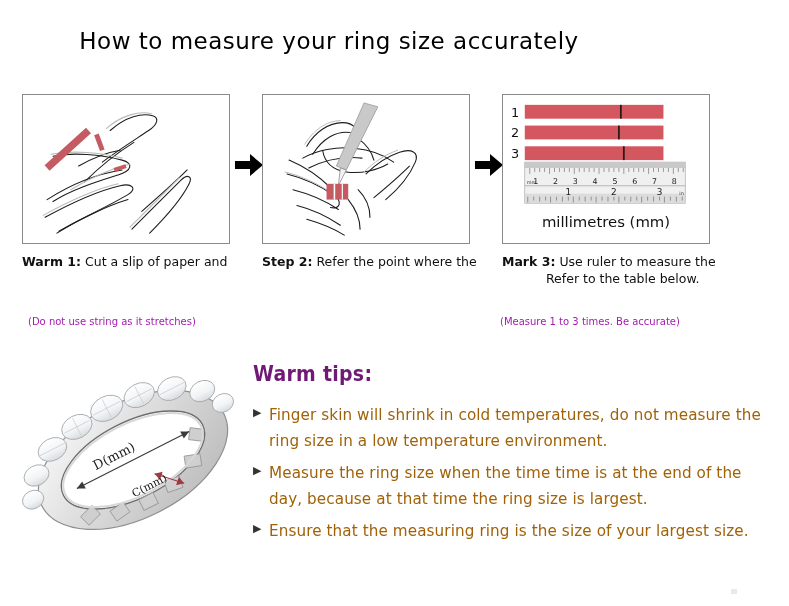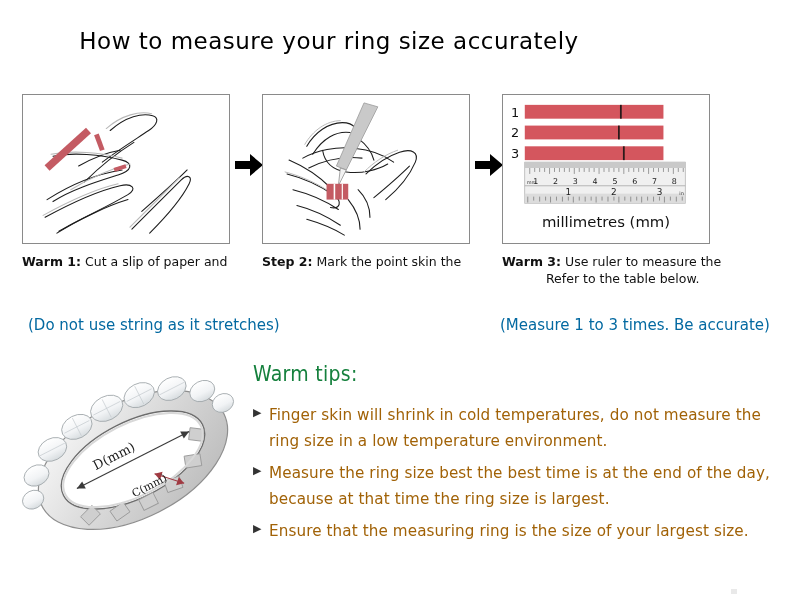--- a/index.html
+++ b/index.html
@@ -71,22 +71,22 @@
   .caption .indent { display: block; padding-left: 44px; }
   .caption b { font-weight: bold; }
 
   #caption-1 { left: 22px;  top: 253px; width: 225px; }
   #caption-2 { left: 262px; top: 253px; width: 225px; }
   #caption-3 { left: 502px; top: 253px; width: 265px; }
 
   .note {
     position: absolute;
     font-family: "DejaVu Sans", sans-serif;
-    font-size: 15px;
-    color: #0369a1;
+    font-size: 10px;
+    color: #a21caf;
   }
   #note-1 { left: 28px;  top: 316px; }
   #note-3 { left: 500px; top: 316px; }
 
   
   #ring-figure {
     position: absolute;
     left: 18px;
     top: 352px;
     width: 230px;
@@ -97,22 +97,22 @@
   
   #tips-block {
     position: absolute;
     left: 253px;
     top: 362px;
     width: 520px;
   }
   #tips-heading {
     font-family: "DejaVu Sans Condensed", "DejaVu Sans", sans-serif;
     font-size: 21px;
-    font-weight: 400;
-    color: #15803d;
+    font-weight: 700;
+    color: #701a75;
     letter-spacing: 0.3px;
     margin-bottom: 16px;
   }
   .tip-item {
     display: flex;
     align-items: flex-start;
     margin-bottom: 6px;
   }
   .tip-bullet {
     flex: 0 0 auto;
@@ -294,25 +294,25 @@
   </svg>
 </div>
 
 <div class="caption" id="caption-1">
   <span class="step-label">Warm 1:</span>
   <span>Cut a slip of paper and</span>
 </div>
 
 <div class="caption" id="caption-2">
   <span class="step-label">Step 2:</span>
-  <span>Mark the point skin the</span>
+  <span>Refer the point where the</span>
 </div>
 
 <div class="caption" id="caption-3">
-  <span class="step-label">Warm 3:</span>
+  <span class="step-label">Mark 3:</span>
   <span>Use ruler to measure the</span>
   <span class="indent">Refer to the table below.</span>
 </div>
 
 <div class="note" id="note-1">(Do not use string as it stretches)</div>
 <div class="note" id="note-3">(Measure 1 to 3 times. Be accurate)</div>
 
 <div id="ring-figure">
   <svg viewBox="0 0 230 215" preserveAspectRatio="xMidYMid meet">
     <defs>
@@ -383,21 +383,21 @@
 
 <div id="tips-block">
   <div id="tips-heading">Warm tips:</div>
 
   <div class="tip-item">
     <span class="tip-bullet">▶</span>
     <span class="tip-text">Finger skin will shrink in cold temperatures, do not measure the ring size in a low temperature environment.</span>
   </div>
   <div class="tip-item">
     <span class="tip-bullet">▶</span>
-    <span class="tip-text">Measure the ring size best the best time is at the end of the day, because at that time the ring size is largest.</span>
+    <span class="tip-text">Measure the ring size when the time time is at the end of the day, because at that time the ring size is largest.</span>
   </div>
   <div class="tip-item">
     <span class="tip-bullet">▶</span>
     <span class="tip-text">Ensure that the measuring ring is the size of your largest size.</span>
   </div>
 </div>
 
 <div id="corner-mark"></div>
 
 </body></html>

